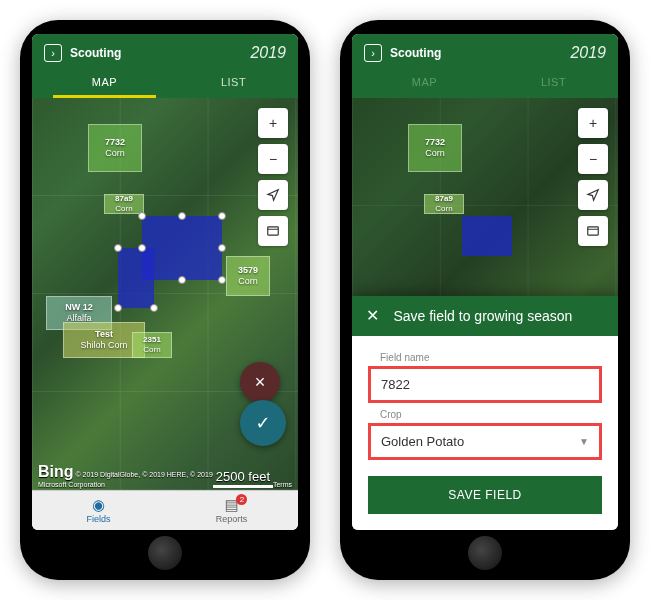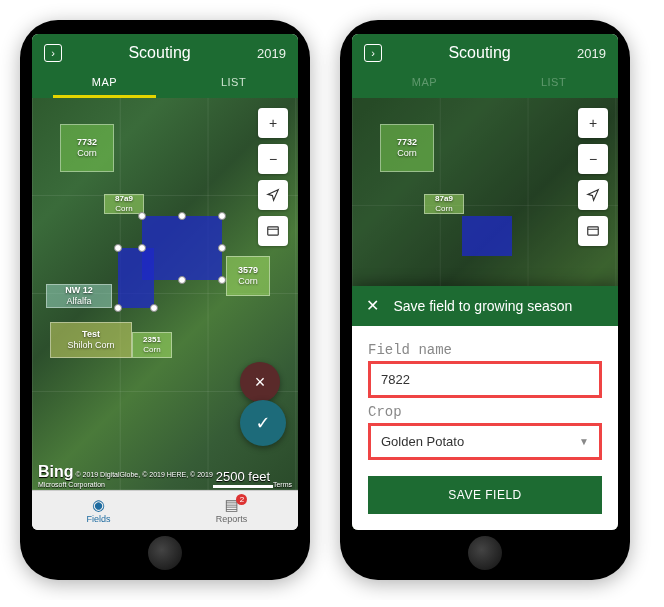--- a/index.html
+++ b/index.html
@@ -3,35 +3,35 @@
 <meta charset="utf-8">
 <style>
   * { box-sizing: border-box; margin: 0; padding: 0; }
   body { font-family: -apple-system, BlinkMacSystemFont, "Segoe UI", Arial, sans-serif; background: #fff; padding: 20px; display: flex; gap: 30px; }
   .phone { width: 290px; height: 560px; background: #000; border-radius: 38px; padding: 14px 12px 50px 12px; position: relative; box-shadow: 0 4px 20px rgba(0,0,0,.3); }
   .screen { width: 100%; height: 100%; background: #fff; border-radius: 6px; overflow: hidden; display: flex; flex-direction: column; position: relative; }
   .home-btn { position: absolute; bottom: 10px; left: 50%; transform: translateX(-50%); width: 34px; height: 34px; border-radius: 50%; background: radial-gradient(circle at 40% 40%, #444, #111); }
   .header { background: #1d6b32; color: #fff; }
   .header-top { display: flex; align-items: center; padding: 10px 12px 6px 12px; gap: 8px; }
   .back-icon { width: 18px; height: 18px; border: 1px solid #fff; border-radius: 3px; display: flex; align-items: center; justify-content: center; font-size: 11px; }
-  .title { font-weight: 400; font-size: 16px; flex: 1; text-align: center; }
-  .year { font-size: 13px; opacity: .9; }
+  .title { font-weight: 700; font-size: 12px; flex: 1; }
+  .year { font-size: 16px; opacity: .9; font-style: italic; }
   .tabs { display: flex; margin-left: 8px; }
   .tab { flex: 1; text-align: center; padding: 8px 0 10px 0; font-size: 11px; letter-spacing: .5px; color: #cde4d0; position: relative; }
   .tab.active { color: #fff; }
   .tab.active::after { content:""; position:absolute; bottom:0; left:10%; width:80%; height:3px; background:#e4d500; }
   .map-area { flex:1; position:relative; overflow:hidden; }
   .sat { position:absolute; inset:0; background:
     linear-gradient(90deg, rgba(255,255,255,.08) 1px, transparent 1px) 0 0/33% 100%,
     linear-gradient(0deg, rgba(255,255,255,.08) 1px, transparent 1px) 0 0/100% 25%,
     linear-gradient(135deg,#2e5a2e 0%,#3a6b3a 20%,#2c4f2c 40%,#4a7a3a 60%,#365c36 80%,#2a4a2a 100%);
   }
   .field { position:absolute; border:1px solid rgba(255,255,255,.4); display:flex; flex-direction:column; align-items:center; justify-content:center; font-size:9px; color:#fff; text-shadow:0 1px 2px rgba(0,0,0,.6); line-height:1.2; }
   .field .fid { font-weight:600; }
-  .field.green1 { background: rgba(120,200,80,.55); }
+  .field.green1 { background: rgba(120,200,80,.55); margin-left: 28px; }
   .field.green2 { background: rgba(160,220,100,.55); }
   .field.teal   { background: rgba(150,210,190,.55); }
   .field.yellow { background: rgba(200,210,100,.55); }
   .poly { position:absolute; background: rgba(30,40,200,.75); }
   .handle { position:absolute; width:8px; height:8px; background:#fff; border-radius:50%; border:1px solid #888; transform:translate(-50%,-50%); }
   .map-ctrls { position:absolute; top:10px; right:10px; display:flex; flex-direction:column; gap:6px; }
   .ctrl { width:30px; height:30px; background:#fff; border-radius:4px; display:flex; align-items:center; justify-content:center; font-size:14px; color:#333; box-shadow:0 1px 3px rgba(0,0,0,.3); }
   .fab { position:absolute; width:40px; height:40px; border-radius:50%; display:flex; align-items:center; justify-content:center; color:#fff; font-size:18px; box-shadow:0 2px 6px rgba(0,0,0,.4); }
   .fab-cancel { background:#5a2a2a; right:18px; bottom:88px; }
   .fab-confirm { background:#1d6b7a; right:12px; bottom:44px; width:46px; height:46px; }
@@ -41,21 +41,21 @@
   .scale-bar { width:60px; height:3px; background:#fff; margin:1px auto 0; }
   .bottom-nav { background:#eee; display:flex; border-top:1px solid #ccc; }
   .nav-item { flex:1; text-align:center; padding:5px 0 6px; font-size:9px; color:#666; }
   .nav-item.active { color:#1d6ba0; }
   .nav-icon { font-size:15px; position:relative; }
   .badge { position:absolute; top:-2px; right:38%; background:#d33; color:#fff; width:11px; height:11px; border-radius:50%; font-size:8px; line-height:11px; }
   
   .modal { position:absolute; left:0; right:0; bottom:0; background:#fff; display:flex; flex-direction:column; box-shadow:0 -4px 12px rgba(0,0,0,.3); }
   .modal-head { background:#1d6b32; color:#fff; display:flex; align-items:center; gap:14px; padding:12px 14px; font-size:14px; }
   .modal-body { padding:10px 16px 16px; }
-  .form-label { font-size:14px; color:#888; margin:6px 0 3px;font-family:Liberation Mono, monospace; }
+  .form-label { font-size:10px; color:#888; margin:6px 12px 3px; }
   .form-input { width:100%; border:3px solid #ef4444; padding:8px 10px; font-size:13px; color:#333; background:#fff; }
   .form-input.select { display:flex; justify-content:space-between; align-items:center; }
   .save-btn { margin-top:16px; background:#1d6b32; color:#fff; text-align:center; padding:12px 0; font-size:12px; letter-spacing:.5px; }
   .dimmed .tabs .tab { opacity:.5; }
   
   .x { font-size:16px; line-height:1; }
 </style>
 </head>
 <body>
 
@@ -95,25 +95,25 @@
       <div class="handle" style="top:182px;left:150px;"></div>
       <div class="handle" style="top:210px;left:122px;"></div>
       <div class="handle" style="top:210px;left:86px;"></div>
       <div class="handle" style="top:150px;left:86px;"></div>
       <div class="handle" style="top:150px;left:110px;"></div>
 
       <div class="field green2" style="top:158px;left:194px;width:44px;height:40px;">
         <span class="fid">3579</span>
           <span>Corn</span>
       </div>
-      <div class="field teal" style="top:186px;left:14px;width:66px;height:24px;">
+      <div class="field teal" style="top:198px;left:14px;width:66px;height:34px;">
         <span class="fid">NW 12</span>
           <span>Alfalfa</span>
       </div>
-      <div class="field yellow" style="top:224px;left:18px;width:82px;height:36px;">
+      <div class="field yellow" style="top:224px;left:31px;width:82px;height:36px;">
         <span class="fid">Test</span>
           <span>Shiloh Corn</span>
       </div>
       <div class="field green2" style="top:234px;left:100px;width:40px;height:26px;font-size:8px;">
         <span class="fid">2351</span>
           <span>Corn</span>
       </div>
 
       <div class="map-ctrls">
         <div class="ctrl">+</div>

